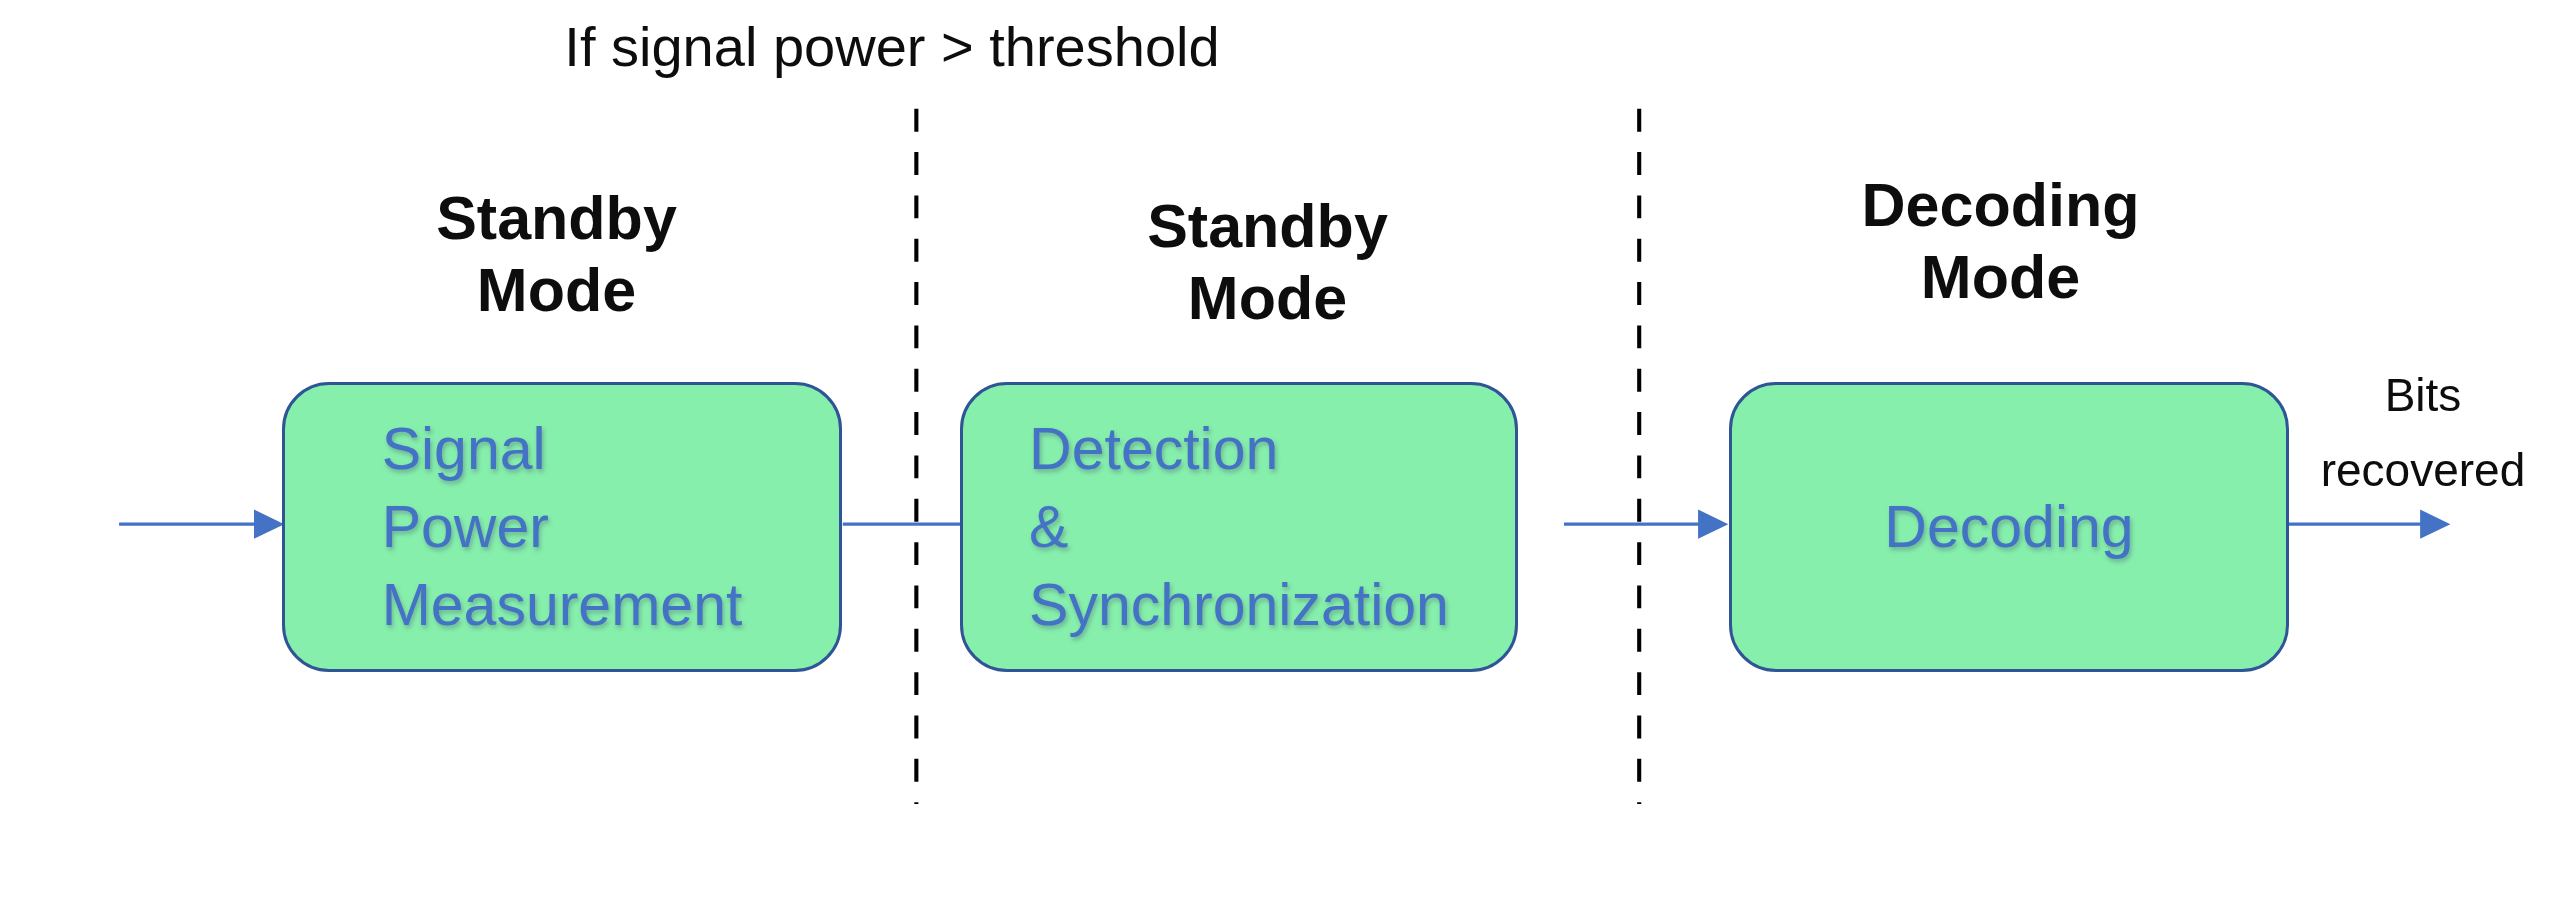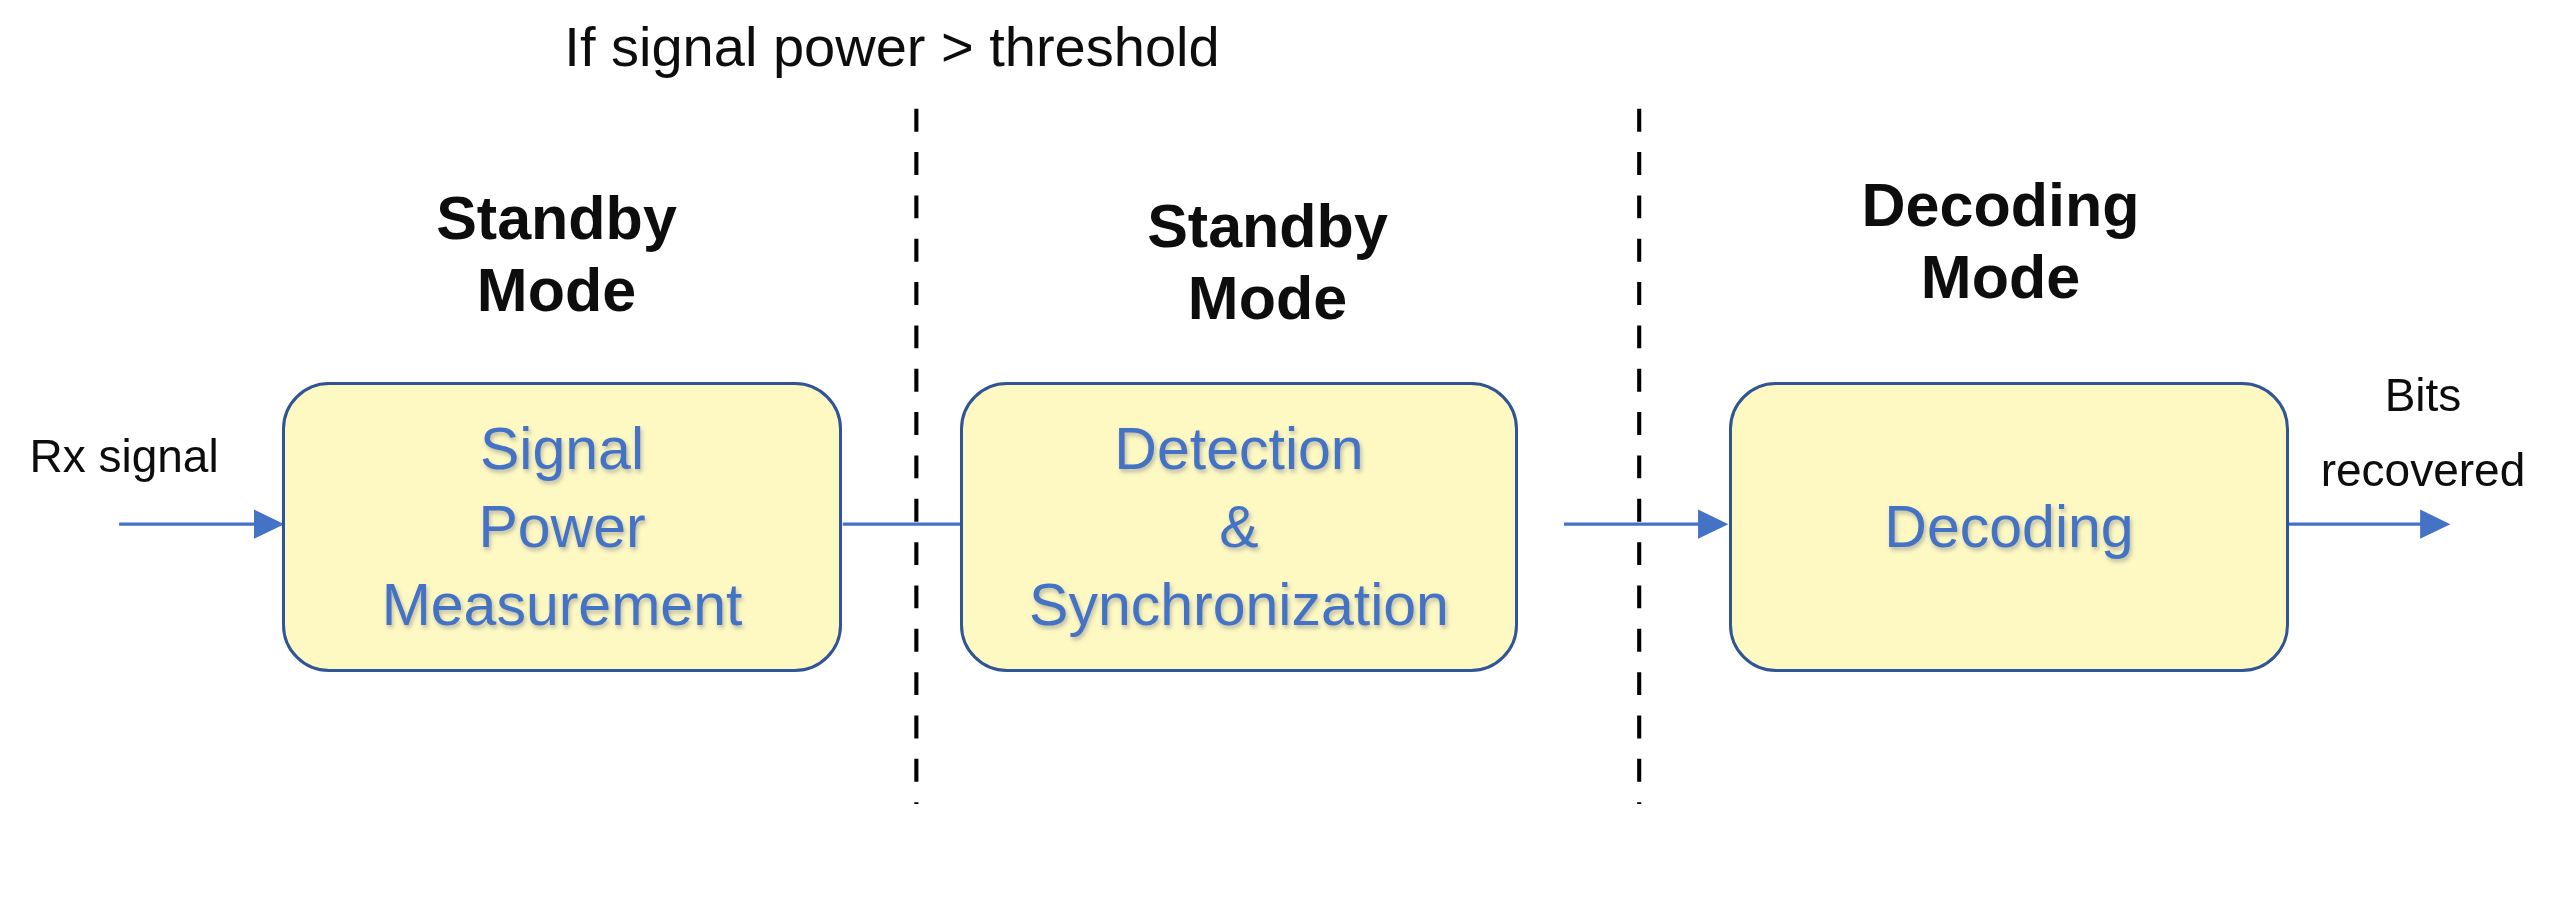--- a/index.html
+++ b/index.html
@@ -54,27 +54,27 @@
     white-space: pre-line;
     color: #0d0d0d;
   }
   .rx-label   { left: 1.6px;    top: 419px; width: 245px; }
   .bits-label { left: 2270px; top: 358px; width: 306px; }
   .block {
     position: absolute;
     top: 382px;
     height: 290px;
     box-sizing: border-box;
-    background: #fef9c3;
+    background: #86efac;
     border: 3.3px solid #2f5597;
     border-radius: 47px;
     display: flex;
     align-items: center;
     justify-content: center;
-    text-align: center;
+    text-align: left;
   }
   .block-label {
     font-size: 59px;
     line-height: 78px;
     color: #4472c4;
     white-space: pre-line;
     text-shadow: 1.6px 2.5px 4.1px rgba(60, 70, 110, 0.35);
   }
   .block-1 { left: 282px;  width: 560px; }
   .block-2 { left: 960px; width: 558px; }
@@ -113,21 +113,20 @@
 
   <div class="abs top-condition">If signal power &gt; threshold</div>
 
   <div class="abs mode-label mode-standby">Standby
 Mode</div>
   <div class="abs mode-label mode-locking">Standby
 Mode</div>
   <div class="abs mode-label mode-decoding">Decoding
 Mode</div>
 
-  <div class="abs side-label rx-label">Rx signal</div>
   <div class="abs side-label bits-label">Bits
 recovered</div>
 
   <div class="block block-1">
     <div class="block-label">Signal
 Power
 Measurement</div>
   </div>
   <div class="block block-2">
     <div class="block-label">Detection

